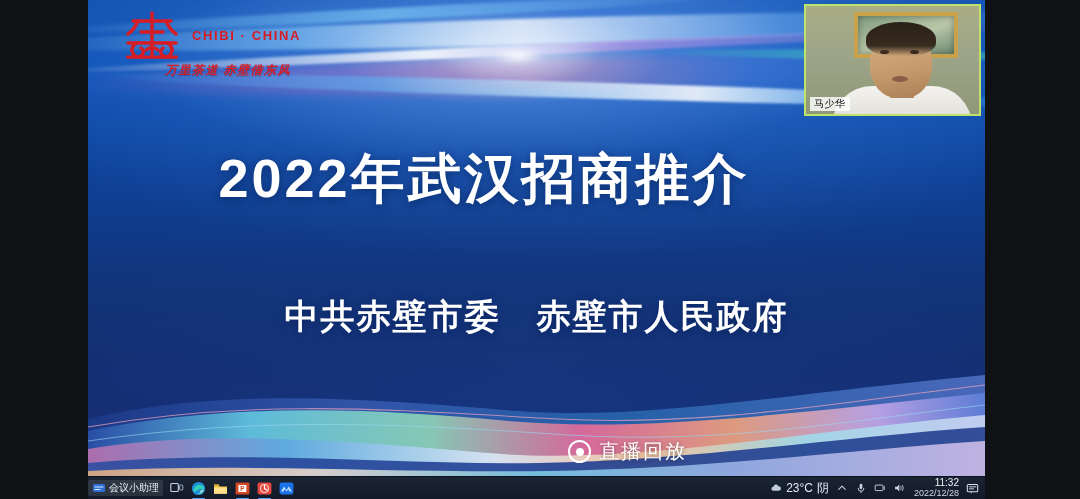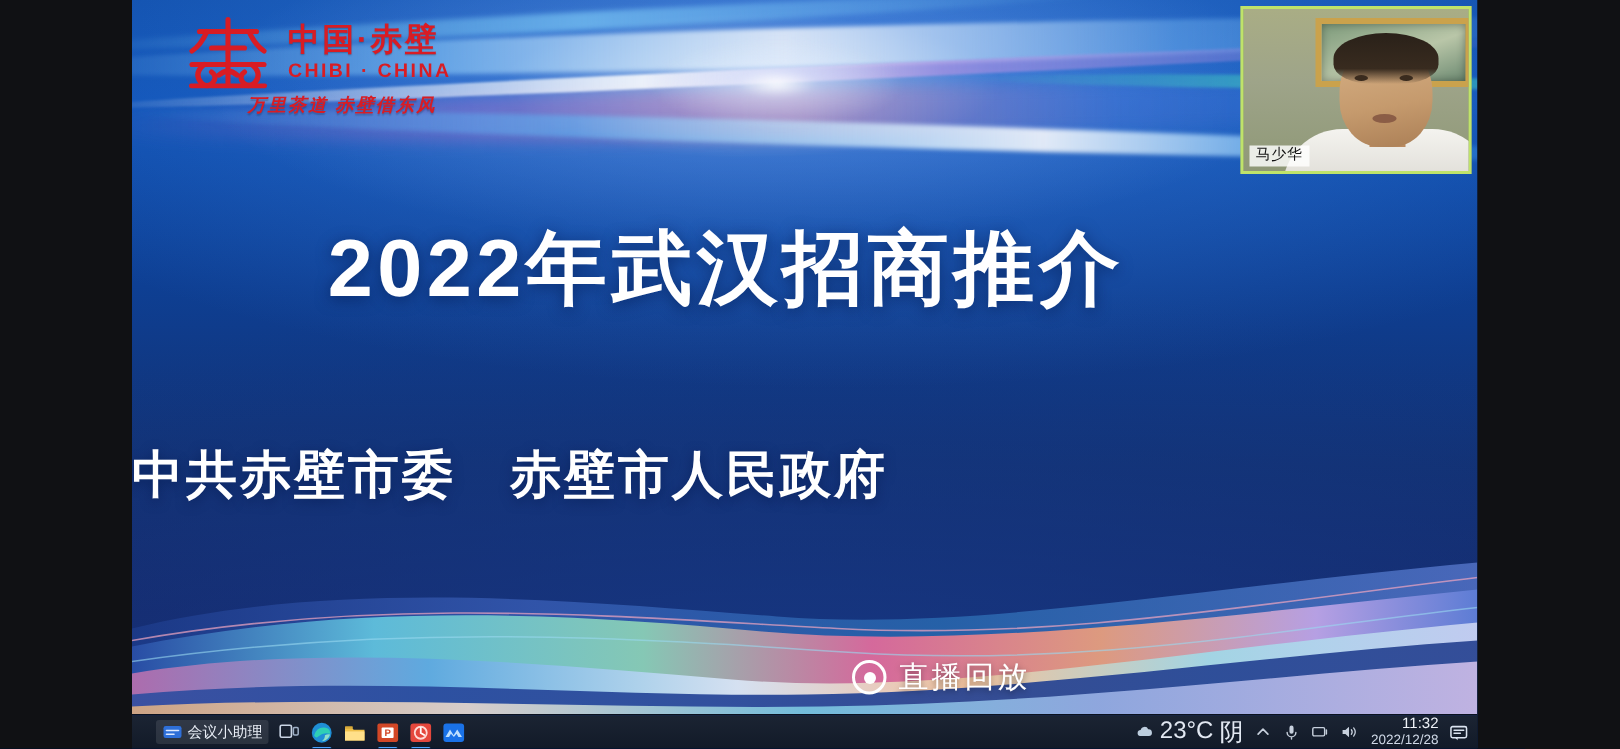--- a/index.html
+++ b/index.html
@@ -64,42 +64,42 @@
     text-align:center;margin-top:2px;font-family:"Liberation Serif","DejaVu Serif",serif;
     text-shadow:0 1px 1px rgba(0,0,0,.2);font-style:italic;}
 
   
   #slide-title{
     position:absolute;left:0;top:143px;width:792px;text-align:center;
     font-size:54px;font-weight:700;color:#ffffff;letter-spacing:3px;
     text-shadow:0 2px 10px rgba(0,20,70,.55);
   }
   #slide-subtitle{
-    position:absolute;left:0;top:294px;width:992px;text-align:left;
+    position:absolute;left:0;top:294px;width:897px;text-align:center;
     font-size:34px;font-weight:700;color:#ffffff;letter-spacing:2px;
     text-shadow:0 2px 8px rgba(0,20,70,.5);
   }
 
   
   #wave-wrap{position:absolute;left:0;bottom:0;width:897px;height:110px;overflow:hidden;}
   #wave-wrap svg{display:block;width:897px;height:110px;}
 
   
   #replay{
     position:absolute;left:480px;top:438px;display:flex;align-items:center;gap:8px;
   }
   #replay-icon{width:19px;height:19px;border:2px solid #fff;border-radius:50%;
     display:flex;align-items:center;justify-content:center;flex:0 0 auto;}
   #replay-icon i{display:block;width:8px;height:8px;background:#fff;border-radius:50%;}
   #replay-label{font-size:20px;color:#fff;letter-spacing:2px;font-weight:500;
     text-shadow:0 1px 4px rgba(0,0,0,.4);}
 
   
   #pip{
-    position:absolute;right:4px;top:4px;width:154px;height:112px;
+    position:absolute;right:4px;top:4px;width:177px;height:112px;
     border:2px solid #bfe36a;box-sizing:border-box;overflow:hidden;background:#8d9b6a;
   }
   #pip-bg{position:absolute;inset:0;
     background:linear-gradient(180deg,#a9ad85 0%,#9ea489 45%,#8f9877 100%);}
   #pip-frame{position:absolute;left:48px;top:6px;width:96px;height:38px;
     border:4px solid #caa24c;background:linear-gradient(160deg,#7e9b7c,#b9c6a8 55%,#6d8a72);
     box-shadow:inset 0 0 6px rgba(0,0,0,.35);}
   #pip-head{position:absolute;left:64px;top:22px;width:62px;height:70px;border-radius:48% 48% 44% 44%;
     background:linear-gradient(170deg,#d8b389 0%,#c59a6d 60%,#ab7f56 100%);}
   #pip-hair{position:absolute;left:60px;top:16px;width:70px;height:34px;border-radius:50% 50% 38% 38%;
@@ -112,32 +112,32 @@
   #pip-eye-r{left:104px;top:44px;}
   #pip-mouth{position:absolute;left:86px;top:70px;width:16px;height:6px;border-radius:50%;
     background:#8b5d46;}
   #pip-name{position:absolute;left:4px;bottom:3px;padding:1px 4px;background:rgba(255,255,255,.82);
     font-size:10px;color:#111;line-height:1.2;letter-spacing:.5px;}
 
   
   #taskbar{position:absolute;left:0;bottom:0;width:897px;height:22px;
     background:linear-gradient(180deg,#1b2433 0%,#121a28 100%);
     display:flex;align-items:center;border-top:1px solid #0b1220;}
-  #tb-left{display:flex;align-items:center;gap:7px;padding-left:16px;flex:0 0 auto;}
+  #tb-left{display:flex;align-items:center;gap:7px;padding-left:0;flex:0 0 auto;}
   #tb-assistant{display:flex;align-items:center;gap:3px;background:rgba(255,255,255,.10);
     padding:1px 4px;border-radius:2px;}
   #tb-assistant span.lbl{font-size:10px;color:#e8edf5;white-space:nowrap;}
   .tb-ic{width:14px;height:14px;flex:0 0 auto;border-radius:2px;}
   .tb-app{position:relative;width:15px;height:15px;border-radius:2px;flex:0 0 auto;}
   .tb-app.active::after{content:"";position:absolute;left:1px;right:1px;bottom:-4px;height:2px;
     background:#4aa3ff;border-radius:1px;}
   #tb-spacer{flex:1 1 auto;}
   #tb-right{display:flex;align-items:center;gap:7px;padding-right:6px;flex:0 0 auto;}
   #tb-weather{display:flex;align-items:center;gap:4px;}
-  #tb-weather .wtxt{font-size:16px;color:#e2e8f2;white-space:nowrap;}
+  #tb-weather .wtxt{font-size:12px;color:#e2e8f2;white-space:nowrap;}
   .tray-ic{width:12px;height:12px;flex:0 0 auto;opacity:.9;}
   #tb-clock{text-align:right;line-height:1.05;margin-left:2px;}
   #tb-clock .t{font-size:10px;color:#eef2f8;}
   #tb-clock .d{font-size:9px;color:#cfd8e6;}
   #tb-notify{width:13px;height:13px;flex:0 0 auto;}
 
   
   .bar{position:absolute;top:0;height:499px;background:#101114;}
   #bar-left{left:0;width:88px;}
   #bar-right{left:985px;width:95px;}
@@ -173,21 +173,20 @@
               <path d="M25 22 h22"></path>
               <path d="M12 33 h48"></path>
               <path d="M20 33 q-7 6 -2 12 q4 4 8 0 q3 -4 -1 -7"></path>
               <path d="M52 33 q7 6 2 12 q-4 4 -8 0 q-3 -4 1 -7"></path>
               <path d="M36 26 v20"></path>
               <path d="M30 40 q6 -5 12 0"></path>
             </g>
             <rect x="10" y="45.6" width="52" height="3.2" fill="#d81c24" rx="1.4"></rect>
           </svg>
           <div id="chibi-words">
-            <div id="chibi-cn">中国·赤壁</div>
             <div id="chibi-en">CHIBI · CHINA</div>
           </div>
         </div>
 
         <div id="chibi-slogan">万里茶道  赤壁借东风</div>
       </div>
 
       <div id="slide-title">2022年武汉招商推介</div>
       <div id="slide-subtitle">中共赤壁市委　赤壁市人民政府</div>
 

